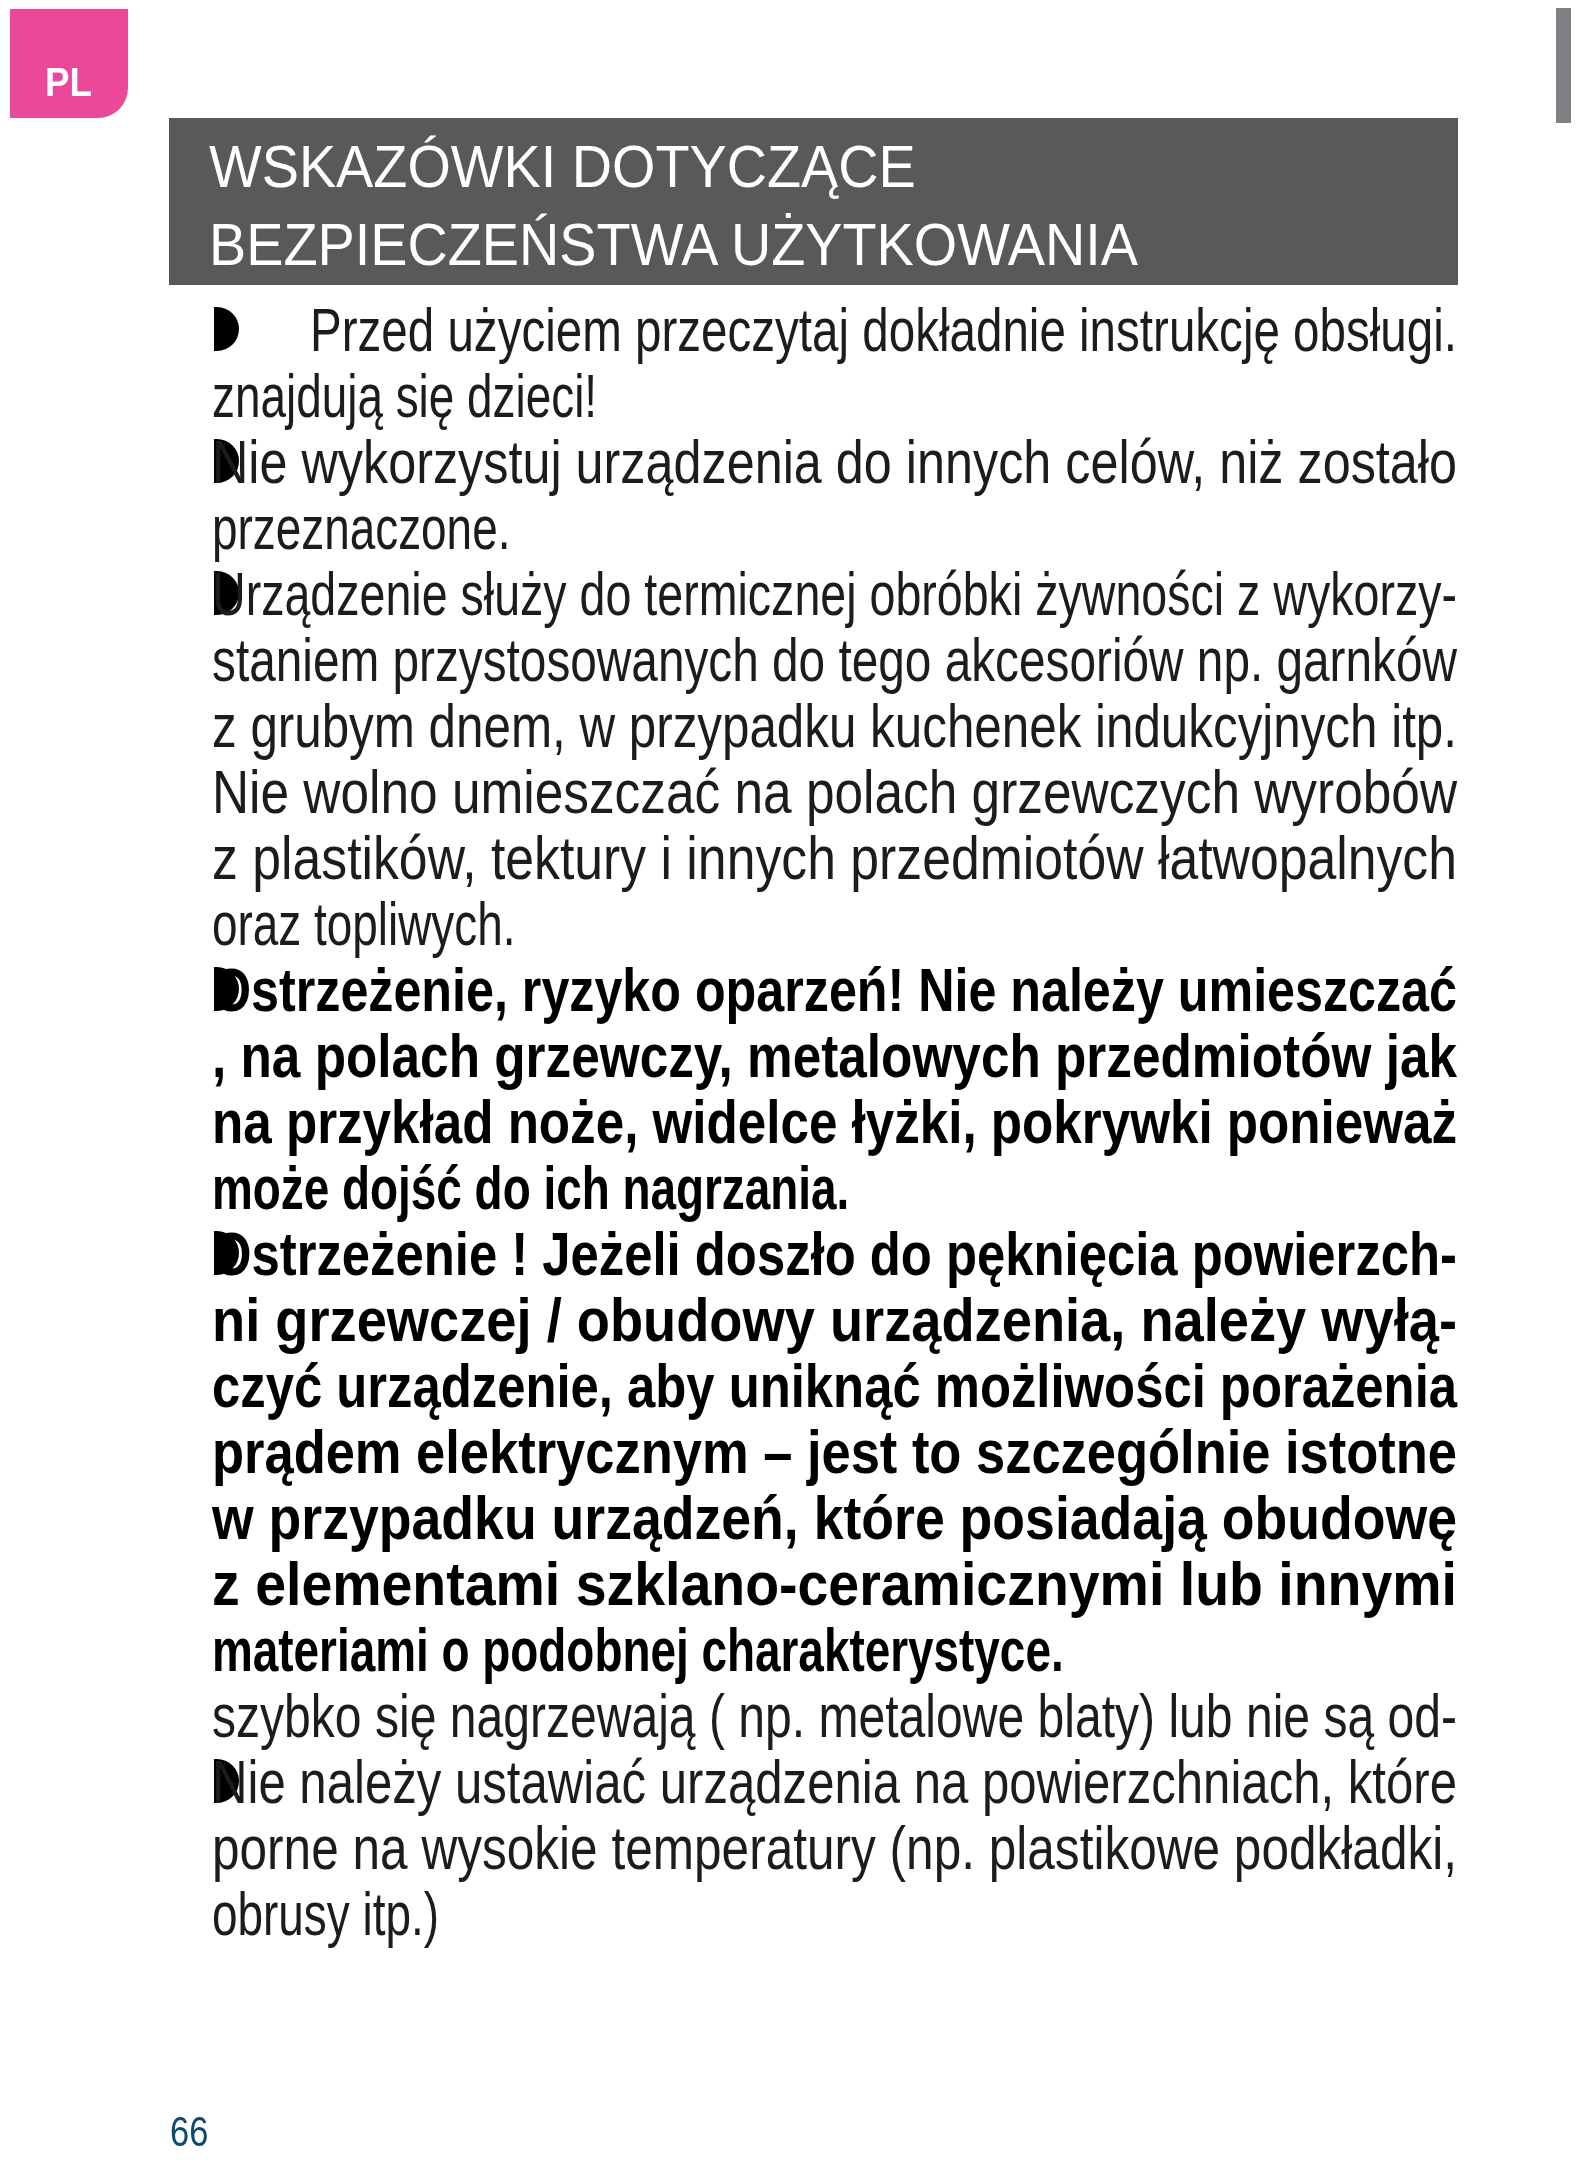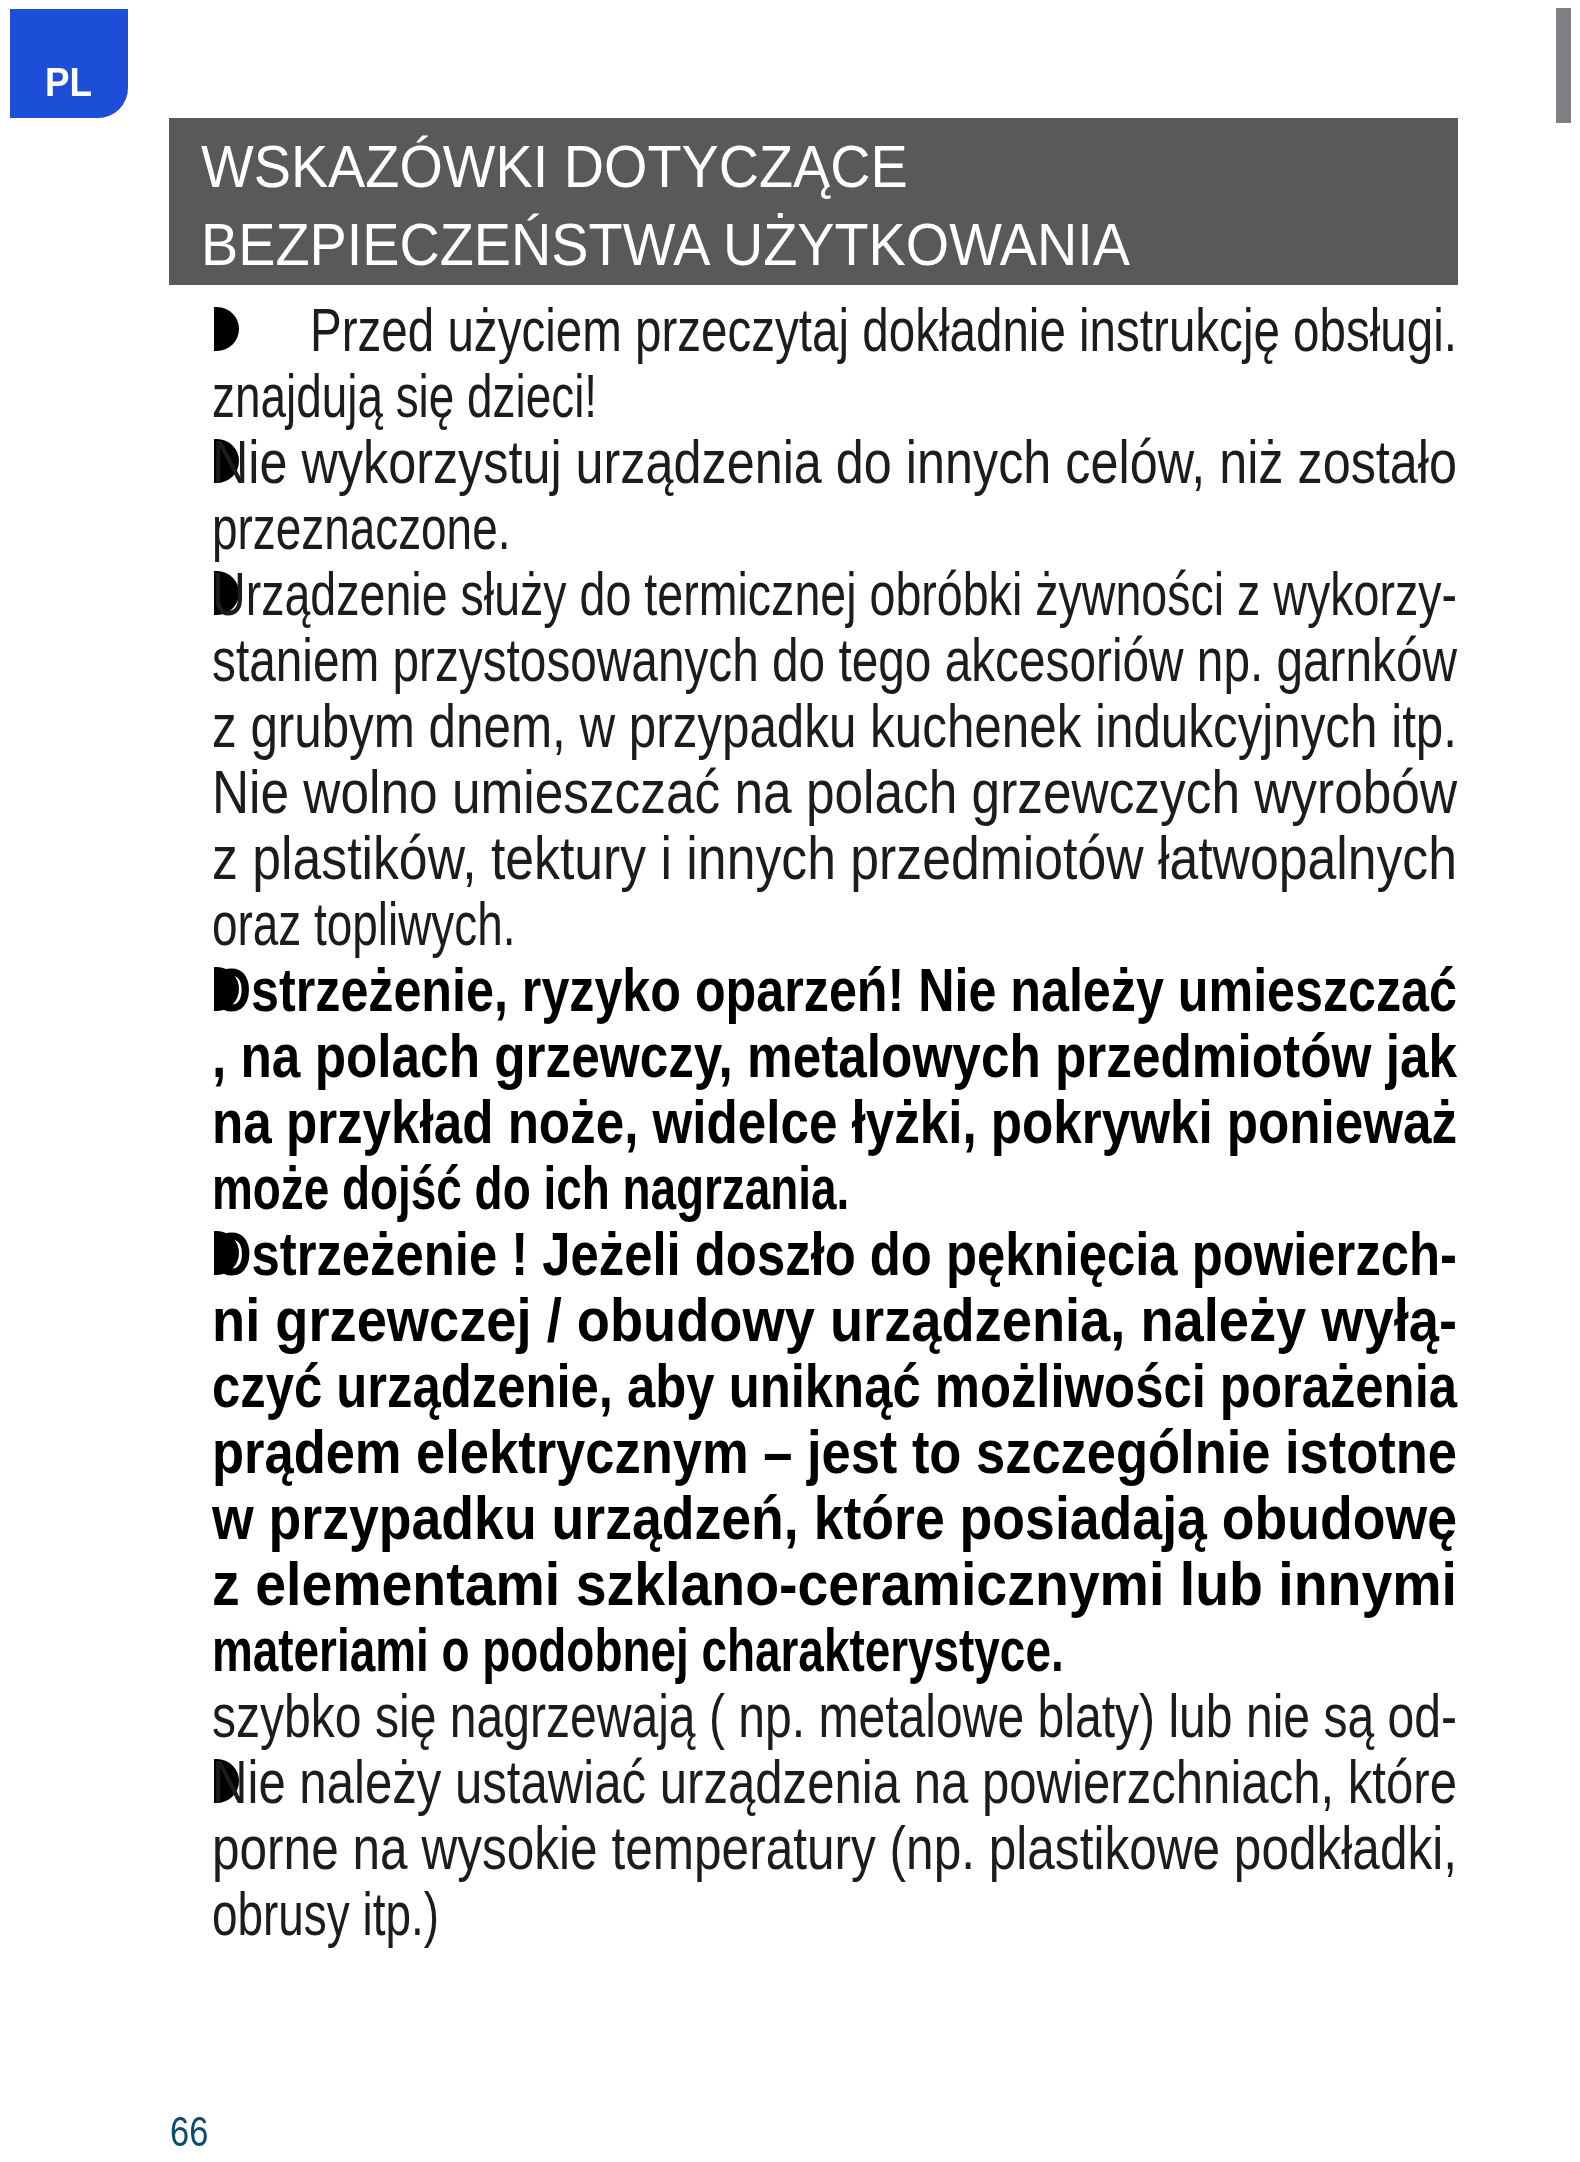--- a/index.html
+++ b/index.html
@@ -3,38 +3,38 @@
 <meta charset="utf-8">
 <style>
   html,body{margin:0;padding:0;}
   body{
     width:1580px;height:2162px;position:relative;background:#ffffff;
     font-family:"Liberation Sans",sans-serif;overflow:hidden;
   }
   
   .pl-tab{
     position:absolute;left:10px;top:9px;width:118px;height:109px;
-    background:#1d4ed8;border-radius:0 0 30px 0;
+    background:#ec4899;border-radius:0 0 30px 0;
     display:flex;align-items:flex-end;justify-content:center;
   }
   .pl-tab .lbl{
     color:#ffffff;font-weight:bold;font-size:40px;line-height:1;
     padding-bottom:16px;transform:scaleX(.92);transform-origin:50% 100%;
   }
   
   .right-bar{
     position:absolute;left:1556px;top:8px;width:15px;height:115px;background:#7e8083;
   }
   
   .hdr{
     position:absolute;left:169px;top:118px;width:1289px;height:167px;
     background:#58595b;color:#ffffff;padding:0;box-sizing:border-box;
   }
   .hdr .hln{
-    position:relative;margin-left:32px;height:78px;line-height:78px;
+    position:relative;margin-left:40px;height:78px;line-height:78px;
     font-size:60px;white-space:nowrap;
   }
   .hdr .hln:first-child{margin-top:10px;}
   .hdr .hln .txt{display:inline-block;transform-origin:0 50%;white-space:nowrap;}
   
   .bodytxt{
     position:absolute;left:212px;top:297px;width:1245px;
     color:#1c1c1c;
   }
   .ln{

